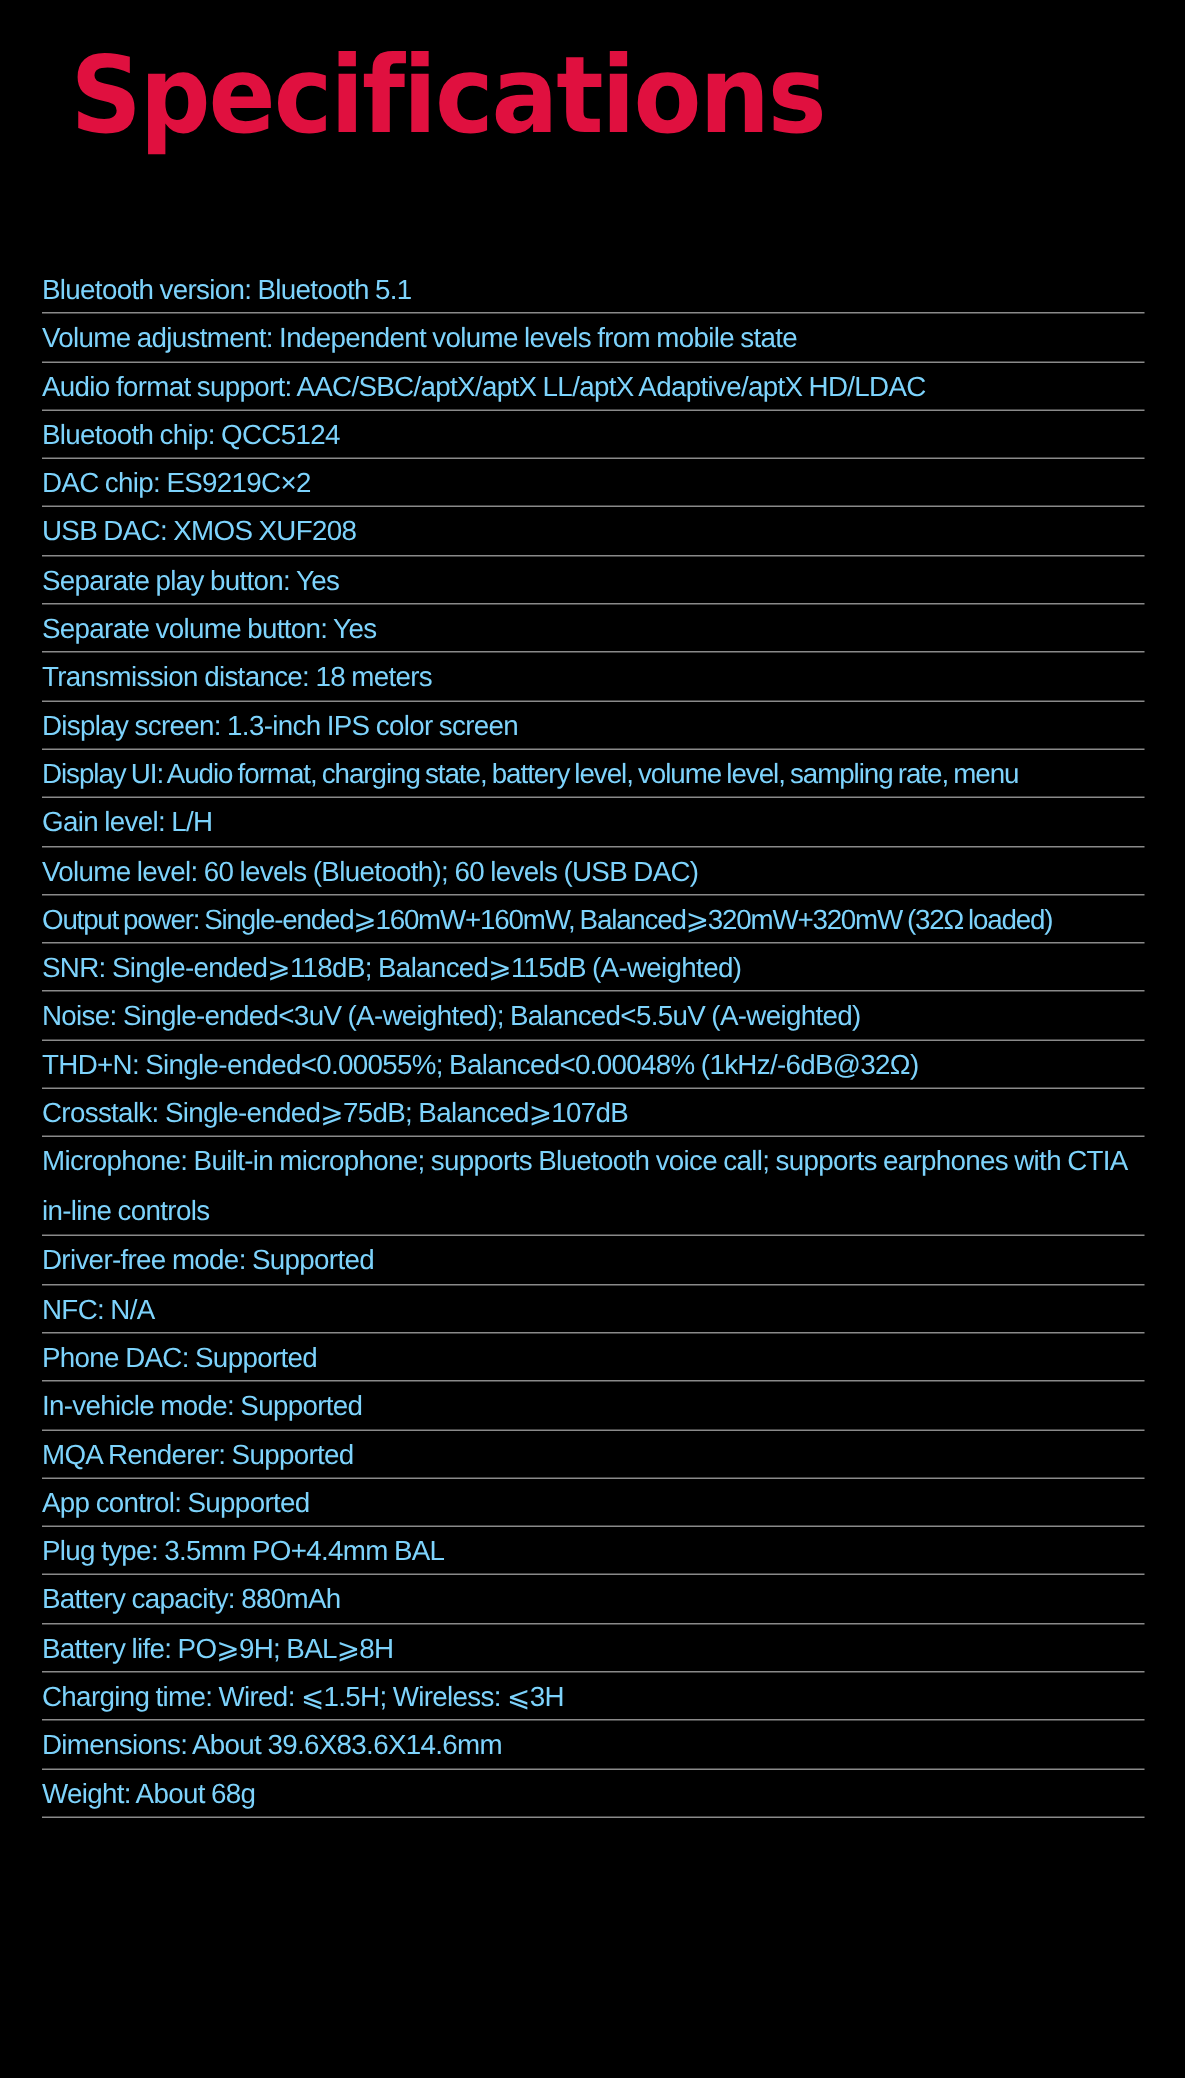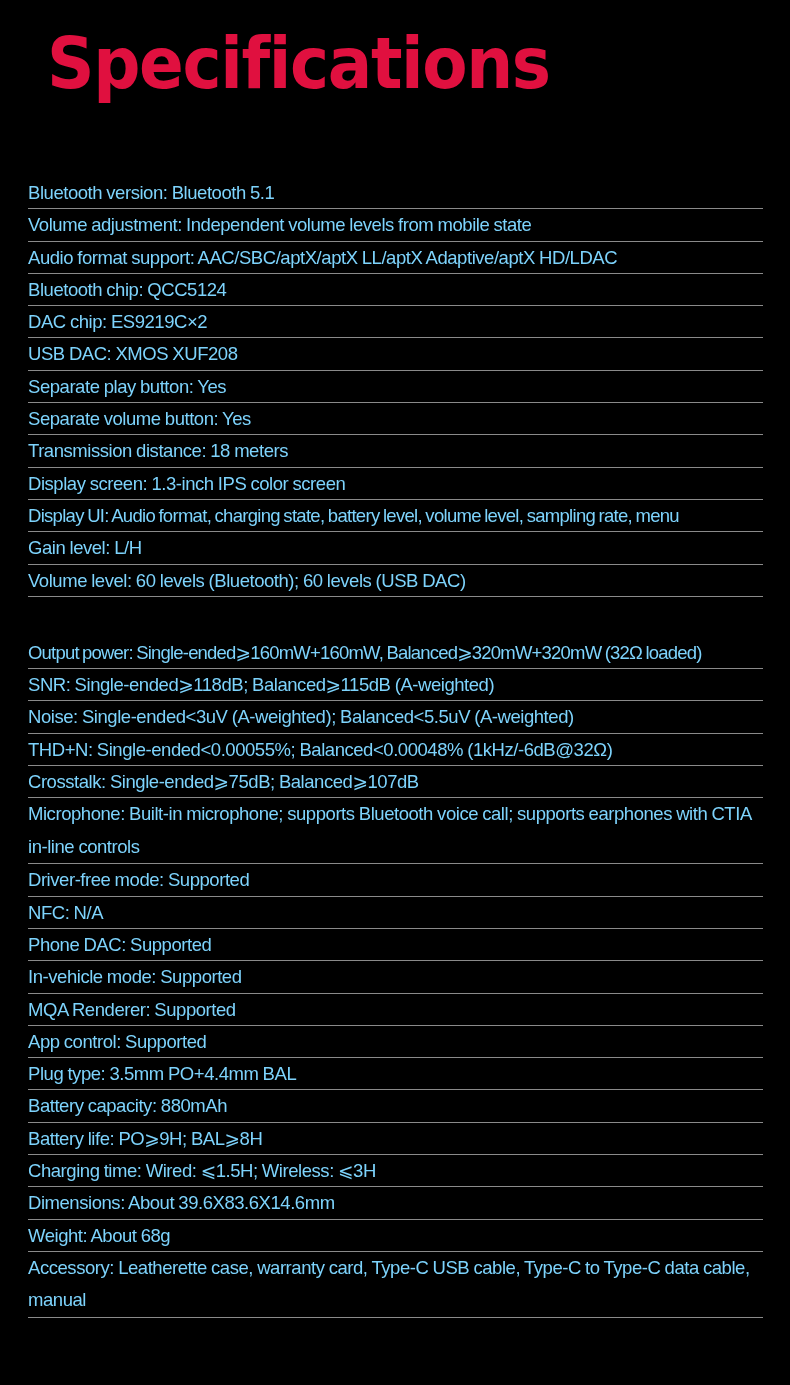--- a/index.html
+++ b/index.html
@@ -63,32 +63,31 @@
   <li class="spec-row">Bluetooth chip: QCC5124</li>
   <li class="spec-row">DAC chip: ES9219C×2</li>
   <li class="spec-row">USB DAC: XMOS XUF208</li>
   <li class="spec-row">Separate play button: Yes</li>
   <li class="spec-row">Separate volume button: Yes</li>
   <li class="spec-row">Transmission distance: 18 meters</li>
   <li class="spec-row">Display screen: 1.3-inch IPS color screen</li>
   <li class="spec-row" style="letter-spacing:-0.7px;word-spacing:-1px;white-space:nowrap;">Display UI: Audio format, charging state, battery level, volume level, sampling rate, menu</li>
   <li class="spec-row">Gain level: L/H</li>
   <li class="spec-row">Volume level: 60 levels (Bluetooth); 60 levels (USB DAC)</li>
-  <li class="spec-row" style="letter-spacing:-0.8px;word-spacing:-1px;white-space:nowrap;margin-top:40px;">Output power: Single-ended⩾160mW+160mW, Balanced⩾320mW+320mW (32Ω loaded)</li>
+  <li class="spec-row" style="letter-spacing:-0.8px;word-spacing:-1px;white-space:nowrap;">Output power: Single-ended⩾160mW+160mW, Balanced⩾320mW+320mW (32Ω loaded)</li>
   <li class="spec-row">SNR: Single-ended⩾118dB; Balanced⩾115dB (A-weighted)</li>
   <li class="spec-row">Noise: Single-ended&lt;3uV (A-weighted); Balanced&lt;5.5uV (A-weighted)</li>
   <li class="spec-row">THD+N: Single-ended&lt;0.00055%; Balanced&lt;0.00048% (1kHz/-6dB@32Ω)</li>
   <li class="spec-row">Crosstalk: Single-ended⩾75dB; Balanced⩾107dB</li>
   <li class="spec-row multi">Microphone: Built-in microphone; supports Bluetooth voice call; supports earphones with CTIA in-line controls</li>
   <li class="spec-row">Driver-free mode: Supported</li>
   <li class="spec-row">NFC: N/A</li>
   <li class="spec-row">Phone DAC: Supported</li>
   <li class="spec-row">In-vehicle mode: Supported</li>
   <li class="spec-row">MQA Renderer: Supported</li>
   <li class="spec-row">App control: Supported</li>
   <li class="spec-row">Plug type: 3.5mm PO+4.4mm BAL</li>
   <li class="spec-row">Battery capacity: 880mAh</li>
   <li class="spec-row">Battery life: PO⩾9H; BAL⩾8H</li>
   <li class="spec-row">Charging time: Wired: ⩽1.5H; Wireless: ⩽3H</li>
   <li class="spec-row">Dimensions: About 39.6X83.6X14.6mm</li>
   <li class="spec-row">Weight: About 68g</li>
-  <li class="spec-row multi">Accessory: Leatherette case, warranty card, Type-C USB cable, Type-C to Type-C data cable, manual</li>
 </ul>
 
 </body></html>

